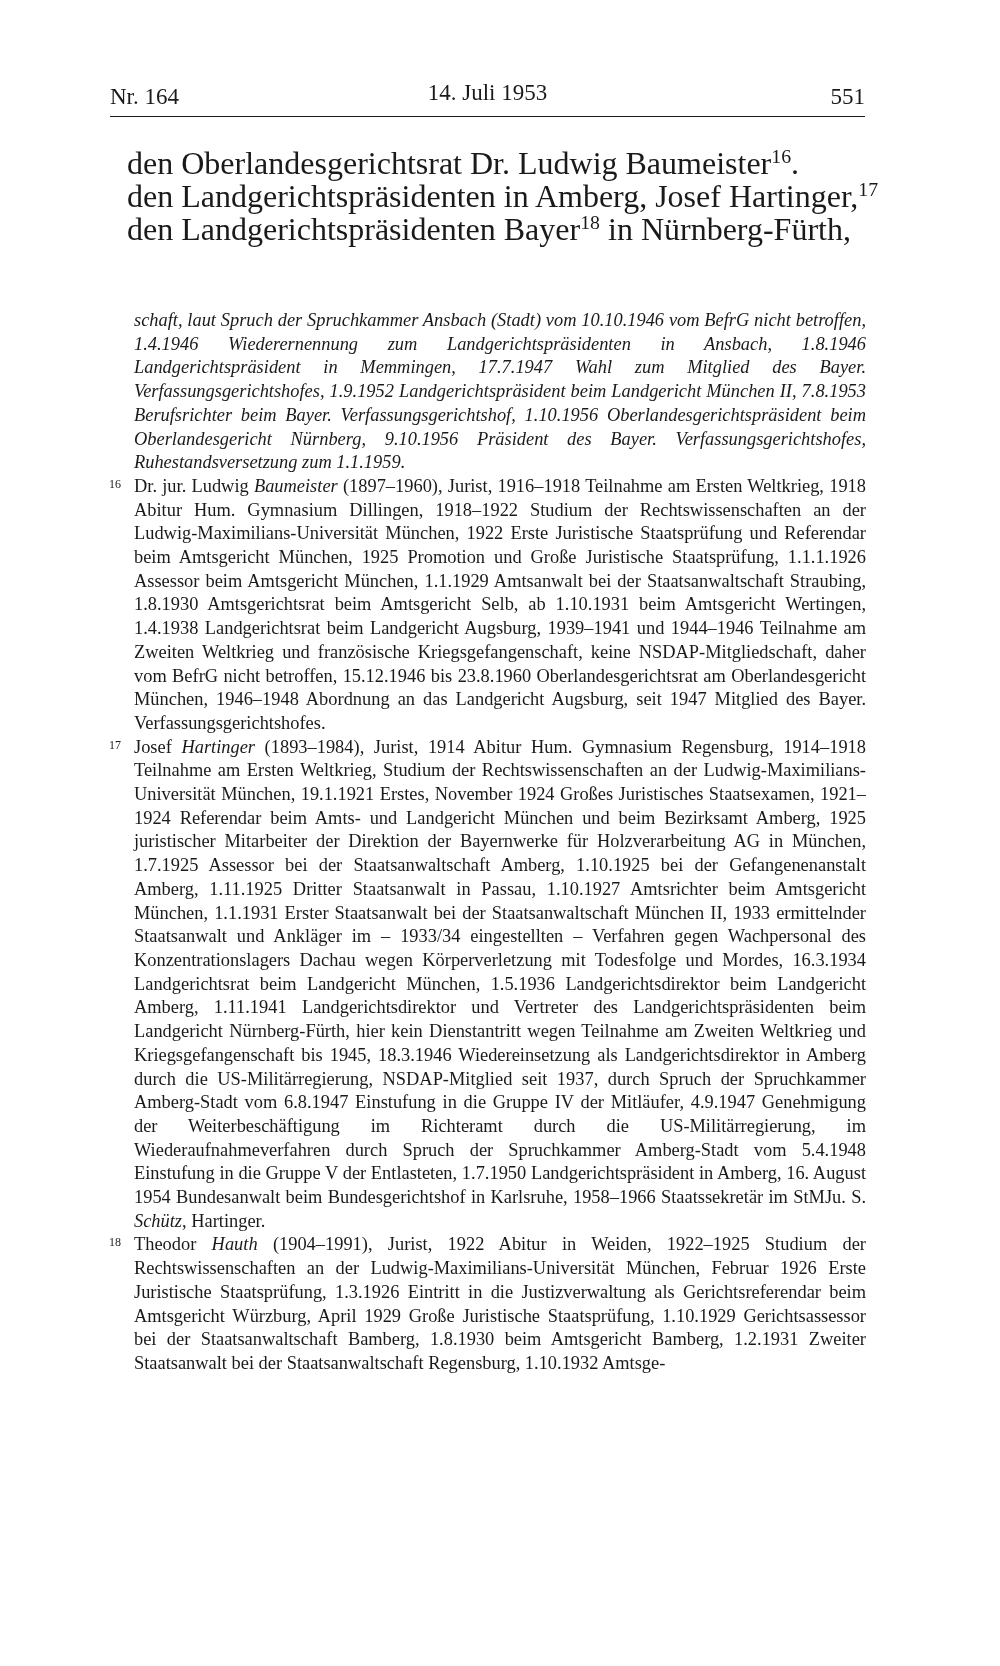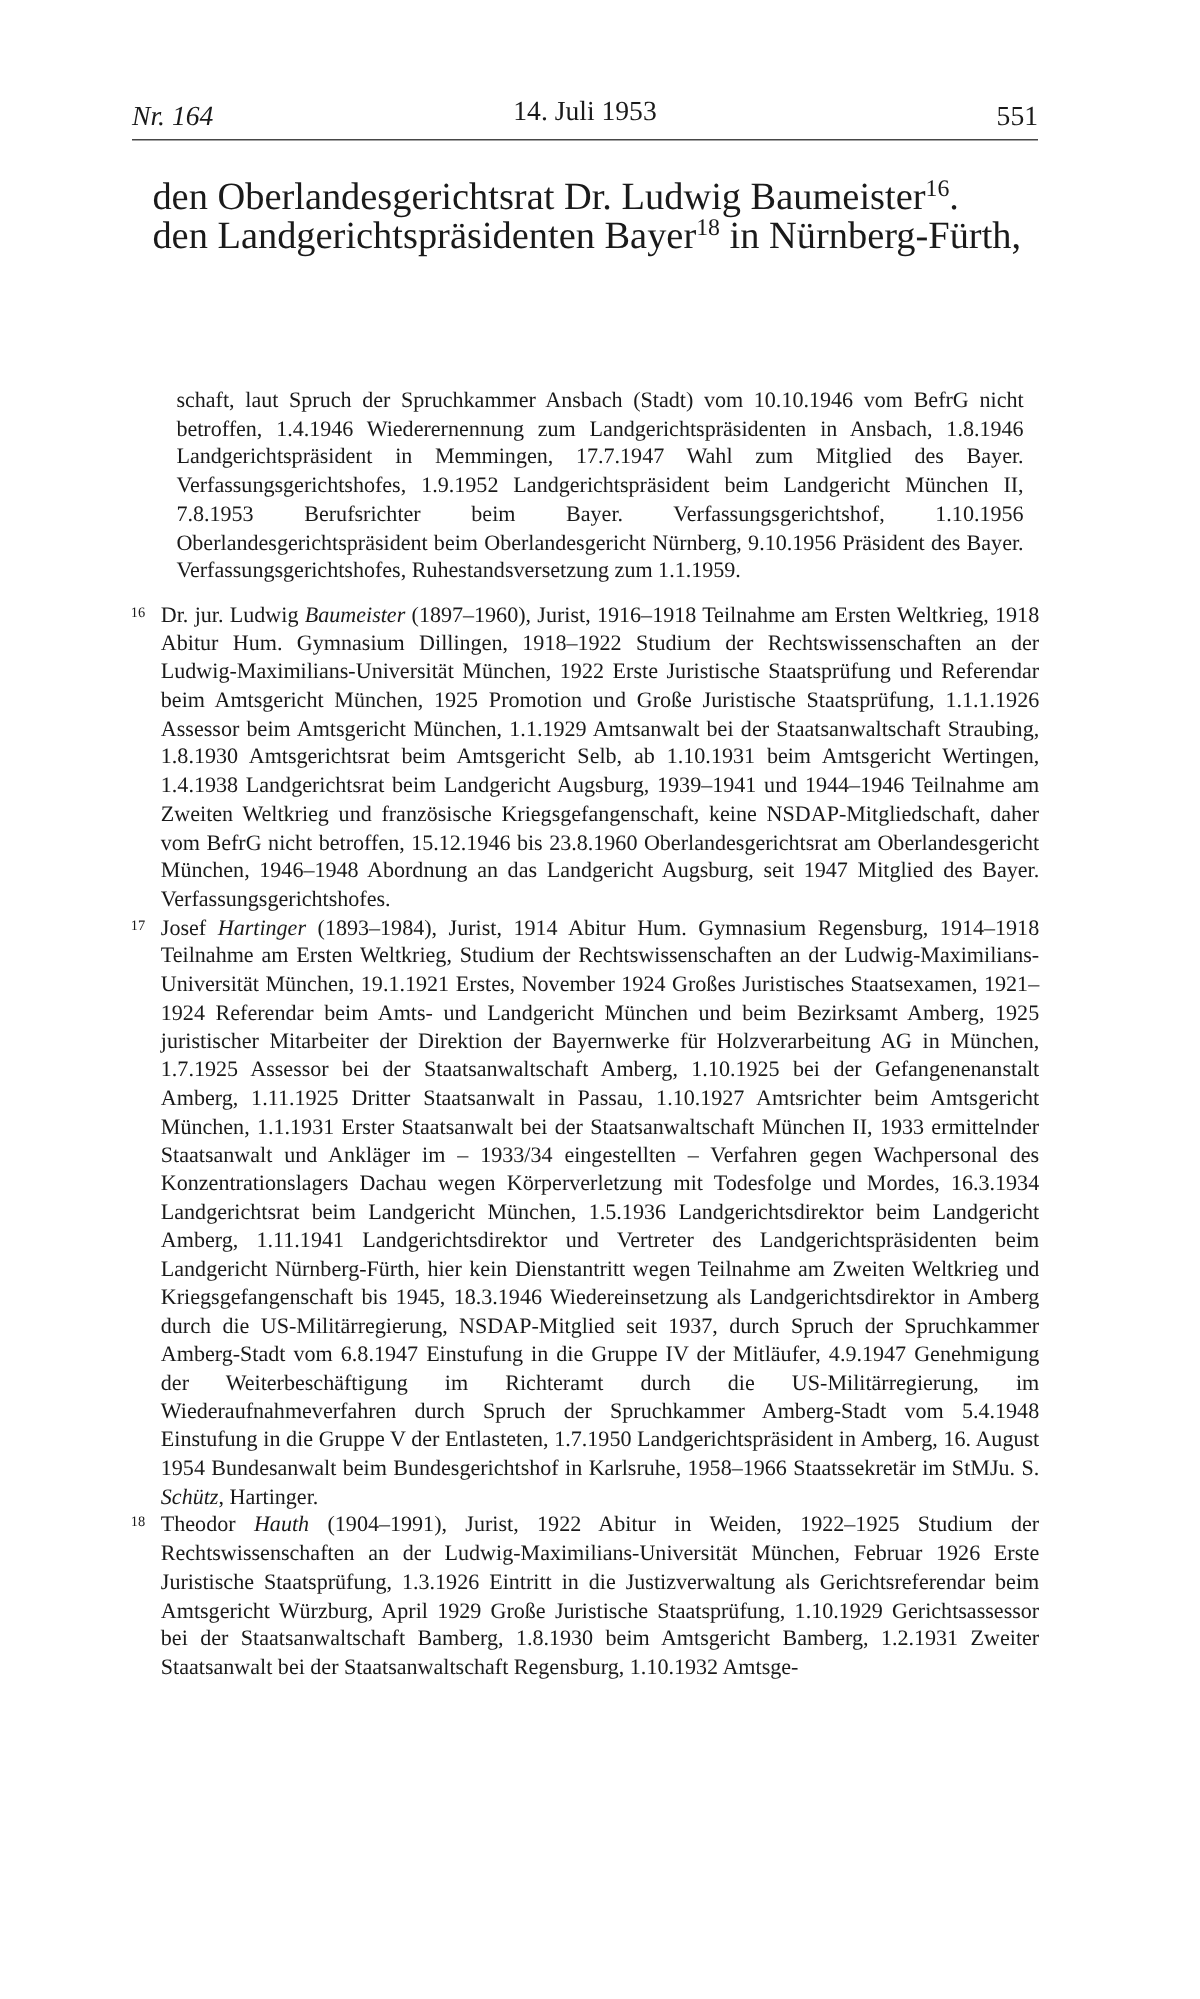--- a/index.html
+++ b/index.html
@@ -5,52 +5,53 @@
     html, body { margin: 0; padding: 0; background: #ffffff; }
     body {
       width: 1000px; height: 1666px; position: relative; overflow: hidden;
       font-family: "Liberation Serif", "DejaVu Serif", serif; color: #1a1a1a;
     }
     .header {
       position: absolute; left: 110px; top: 80px; width: 755px; height: 36px;
       border-bottom: 1.5px solid #1a1a1a;
       font-size: 23px;
     }
-    .header .left { position: absolute; left: 0; top: 4px; font-style: italic; }
+    .header .left { position: absolute; left: 0; top: 4px; }
     .header .center { position: absolute; left: 0; right: 0; top: 0; text-align: center; }
     .header .right { position: absolute; right: 0; top: 4px; }
     .main {
       position: absolute; left: 127px; top: 147px; width: 740px;
       font-size: 32px; line-height: 33px;
     }
     .main .line { white-space: nowrap; }
     sup { font-size: 0.62em; vertical-align: 0.55em; line-height: 0; }
     .notes {
       position: absolute; left: 134px; top: 309px; width: 732px;
       font-size: 18.4px; line-height: 23.7px;
       text-align: justify;
     }
-    .continuation { margin: 13px; }
+    .continuation { margin: 0; font-style: italic; }
     .fn { position: relative; margin: 0; }
     .fn-num {
       position: absolute; left: -25px; top: 0px; font-size: 12px; line-height: 18px;
     }
     em { font-style: italic; }
   </style>
 </head>
 <body>
 
 <div class="header">
   <span class="left">Nr. 164</span>
   <span class="center">14. Juli 1953</span>
   <span class="right">551</span>
 </div>
 
 <div class="main">
   <div class="line"><span>den Oberlandesgerichtsrat Dr. Ludwig Baumeister</span><sup>16</sup><span>.</span></div>
+  <div class="line"><span>den Landgerichtspräsidenten in Amberg, Josef Hartinger,</span><sup>17</sup></div>
   <div class="line"><span>den Landgerichtspräsidenten Bayer</span><sup>18</sup><span> in Nürnberg-Fürth,</span></div>
 </div>
 
 <div class="notes">
   <p class="continuation">schaft, laut Spruch der Spruchkammer Ansbach (Stadt) vom 10.10.1946 vom BefrG nicht betroffen, 1.4.1946 Wiederernennung zum Landgerichtspräsidenten in Ansbach, 1.8.1946 Landgerichtspräsident in Memmingen, 17.7.1947 Wahl zum Mitglied des Bayer. Verfassungsgerichtshofes, 1.9.1952 Landgerichtspräsident beim Landgericht München II, 7.8.1953 Berufsrichter beim Bayer. Verfassungsgerichtshof, 1.10.1956 Oberlandesgerichtspräsident beim Oberlandesgericht Nürnberg, 9.10.1956 Präsident des Bayer. Verfassungsgerichtshofes, Ruhestandsversetzung zum 1.1.1959.</p>
 
   <p class="fn">
     <span class="fn-num">16</span><span>Dr. jur. Ludwig </span><em>Baumeister</em><span> (1897–1960), Jurist, 1916–1918 Teilnahme am Ersten Weltkrieg, 1918 Abitur Hum. Gymnasium Dillingen, 1918–1922 Studium der Rechtswissenschaften an der Ludwig-Maximilians-Universität München, 1922 Erste Juristische Staatsprüfung und Referendar beim Amtsgericht München, 1925 Promotion und Große Juristische Staatsprüfung, 1.1.1.1926 Assessor beim Amtsgericht München, 1.1.1929 Amtsanwalt bei der Staatsanwaltschaft Straubing, 1.8.1930 Amtsgerichtsrat beim Amtsgericht Selb, ab 1.10.1931 beim Amtsgericht Wertingen, 1.4.1938 Landgerichtsrat beim Landgericht Augsburg, 1939–1941 und 1944–1946 Teilnahme am Zweiten Weltkrieg und französische Kriegsgefangenschaft, keine NSDAP-Mitgliedschaft, daher vom BefrG nicht betroffen, 15.12.1946 bis 23.8.1960 Oberlandesgerichtsrat am Oberlandesgericht München, 1946–1948 Abordnung an das Landgericht Augsburg, seit 1947 Mitglied des Bayer. Verfassungsgerichtshofes.</span>
   </p>
 

